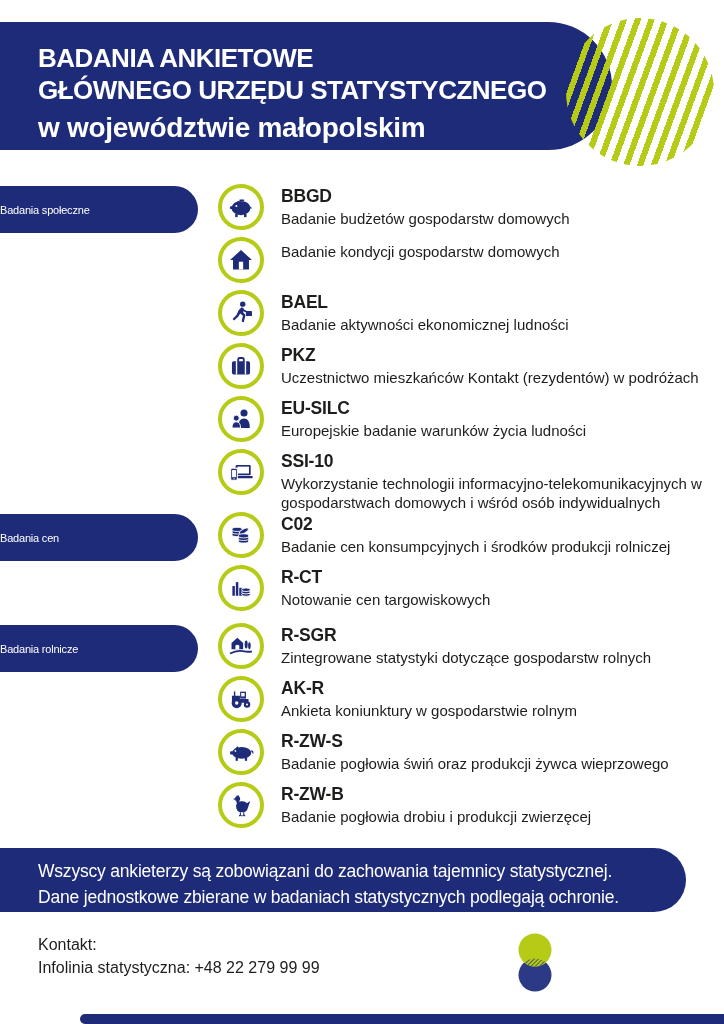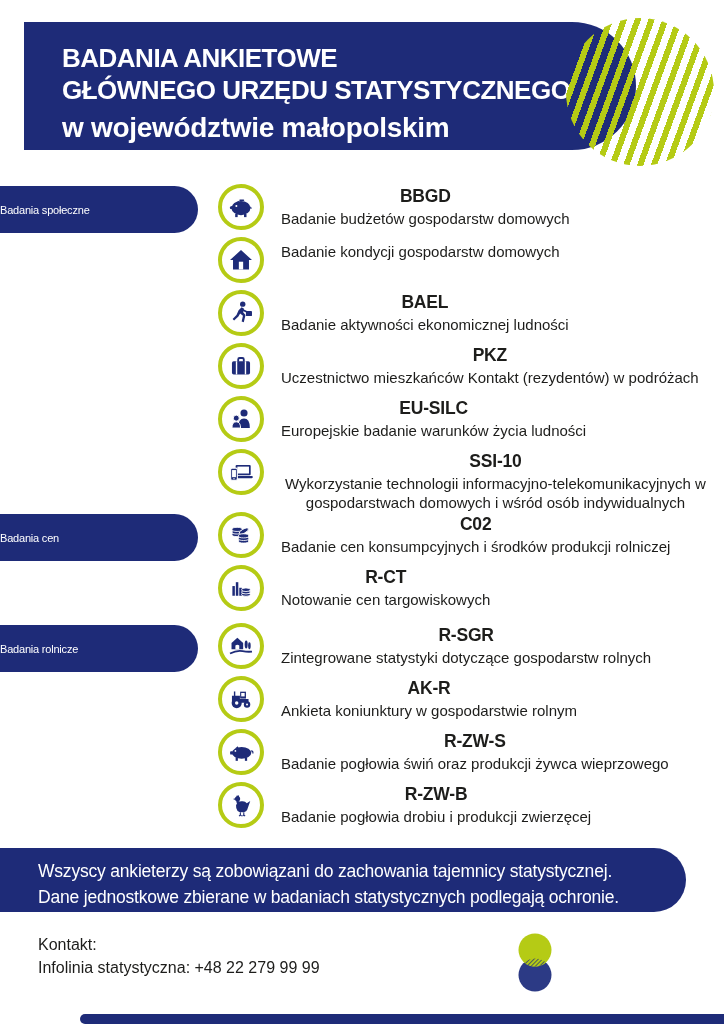--- a/index.html
+++ b/index.html
@@ -9,21 +9,20 @@
     font-family:"Liberation Sans","DejaVu Sans",sans-serif;
     color:#1d1d1b;
   }
 
   
   .banner{
     position:absolute;left:0;top:22px;width:612px;height:128px;
     background:#1e2b78;border-radius:0 64px 64px 0;
     color:#ffffff;box-sizing:border-box;padding:20px 0 0 38px;
     z-index:2;
-    margin-left:24px;
   }
   .banner .title-line{
     font-size:26px;font-weight:bold;letter-spacing:-0.5px;line-height:32px;
     white-space:nowrap;
   }
   .banner .subtitle{
     font-size:28px;font-weight:bold;letter-spacing:-0.3px;margin-top:6px;
   }
   .stripe-circle{
     position:absolute;left:566px;top:18px;width:148px;height:148px;
@@ -41,21 +40,21 @@
 
   
   .items{position:absolute;left:218px;width:492px;}
   .item{display:flex;gap:17px;margin-bottom:7px;align-items:flex-start;}
   .icon-circle{
     flex:0 0 auto;width:38px;height:38px;border-radius:50%;
     background:#ffffff;border:4px solid #b5cb15;
     display:flex;align-items:center;justify-content:center;
   }
   .icon-circle svg{width:28px;height:28px;display:block;}
-  .item-text{padding-top:2px;text-align:center;}
+  .item-text{padding-top:2px;}
   .code{font-size:17.5px;font-weight:bold;letter-spacing:-0.2px;line-height:20px;color:#1d1d1b;}
   .desc{font-size:15px;line-height:19px;color:#1d1d1b;max-width:442px;margin-top:3px;}
 
   
   .privacy{
     position:absolute;left:0;top:848px;width:686px;height:64px;box-sizing:border-box;
     background:#1e2b78;border-radius:0 32px 32px 0;color:#ffffff;
     padding:10px 40px 0 38px;font-size:17.5px;line-height:26px;letter-spacing:-0.2px;
   }
 

